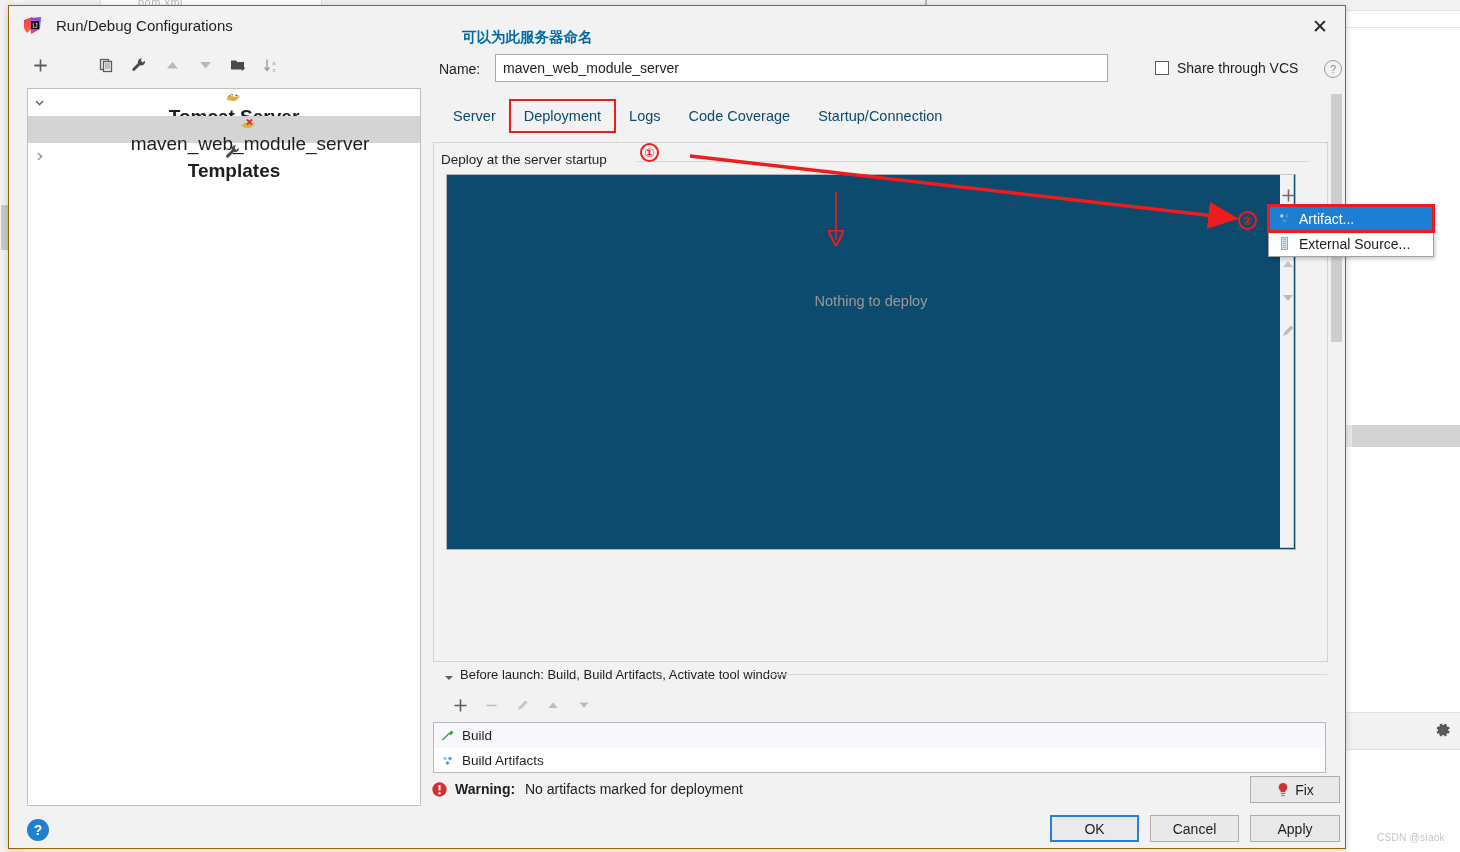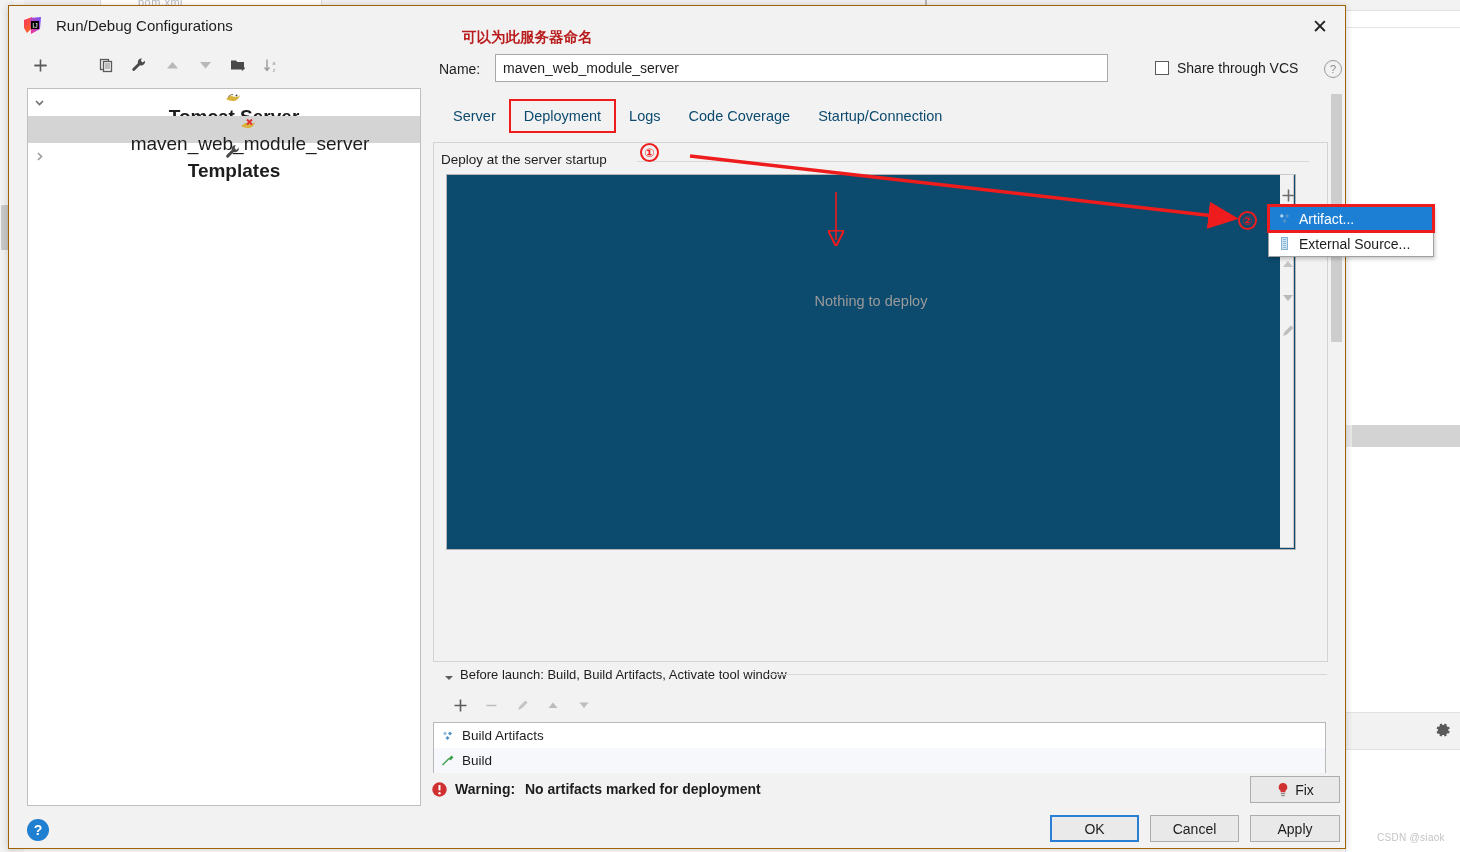--- a/index.html
+++ b/index.html
@@ -81,36 +81,36 @@
   .bl-line{position:absolute;left:340px;top:628px;width:560px;height:1px;background:#d8d8d8;}
   .bl-toolbar{position:absolute;left:18px;top:645px;height:30px;}
   .bl-ico{position:absolute;top:0;width:30px;height:28px;display:flex;align-items:center;justify-content:center;}
   .bl-list{position:absolute;left:6px;top:676px;width:893px;height:51px;background:#fff;border:1px solid #b8b8b8;box-sizing:border-box;}
   .bl-row{height:25px;display:flex;align-items:center;padding-left:6px;font-size:13.5px;}
   .bl-row.alt{background:#f6f8fb;}
 
   
   .warn-ico{position:absolute;left:422px;top:775px;width:17px;height:17px;}
   .warn-strong{position:absolute;left:446px;top:775px;font-size:14px;font-weight:bold;}
-  .warn-text{position:absolute;left:516px;top:775px;font-size:14px;font-weight:bold;}
+  .warn-text{position:absolute;left:516px;top:775px;font-size:14px;}
   .btn{position:absolute;height:27px;border:1px solid #adadad;background:#e9e9e9;font-size:14px;display:flex;align-items:center;justify-content:center;box-sizing:border-box;font-family:inherit;color:#1d1d1d;}
   .btn.fix{left:1241px;top:770px;width:90px;}
   .btn.ok{left:1041px;top:809px;width:89px;border:2px solid #2a7fd4;background:#eaeaea;}
   .btn.cancel{left:1141px;top:809px;width:89px;}
   .btn.apply{left:1241px;top:809px;width:90px;}
   .fix-ico{width:14px;height:15px;margin-right:5px;}
   .help-circle{position:absolute;left:18px;top:813px;width:22px;height:22px;border-radius:50%;background:#1f7fd0;color:#fff;font-size:14px;font-weight:bold;display:flex;align-items:center;justify-content:center;}
 
   
   .dlg-scroll-track{position:absolute;left:1322px;top:88px;width:11px;height:630px;background:#f2f2f2;}
   .dlg-scroll-thumb{position:absolute;left:1322px;top:88px;width:11px;height:248px;background:#cdcdcd;}
 
   
   #overlay{position:absolute;inset:0;pointer-events:none;}
-  .ann-red{position:absolute;color:#b91c1c;font-weight:bold;white-space:nowrap;}
+  .ann-red{position:absolute;color:#0369a1;font-weight:bold;white-space:nowrap;}
   .ann-title{left:462px;top:28px;font-size:14.5px;}
   .ann-main{left:587px;top:246px;font-size:17.5px;}
   .circ{position:absolute;width:19px;height:19px;border:2px solid #ee1c1c;border-radius:50%;color:#ee1c1c;font-size:12px;font-weight:bold;display:flex;align-items:center;justify-content:center;box-sizing:border-box;}
   .circ1{left:640px;top:143px;}
   .circ2{left:1238px;top:211px;}
 
   
   .menu{position:absolute;left:1268px;top:205px;width:164px;background:#fff;border:1px solid #a0a0a0;box-shadow:1px 2px 4px rgba(0,0,0,.22);}
   .menu-item{height:25px;display:flex;align-items:center;padding-left:8px;font-size:14px;color:#1d1d1d;white-space:nowrap;}
   .menu-item.sel{background:#1d7fd4;color:#fff;outline:3px solid #ee1c1c;outline-offset:-1px;position:relative;z-index:2;}
@@ -308,38 +308,38 @@
           </svg>
       </div>
       <div class="bl-ico" style="left:124px">
         <svg width="14" height="10" viewBox="0 0 14 10">
             <path d="M7 8L2.5 2.5h9z" fill="#bcbcbc"></path>
           </svg>
       </div>
     </div>
 
     <div class="bl-list">
+      <div class="bl-row alt">
+        <span class="menu-ico">
+          <svg width="15" height="15" viewBox="0 0 15 15">
+              <path d="M3 12.5L9.5 6l-1-1-6.5 6.5z" fill="#3f9f4f"></path>
+              <path d="M8.5 5.5l3-3 2 2-3 3z" fill="#3f9f4f"></path>
+            </svg>
+        </span>
+        <span>Build</span>
+      </div>
       <div class="bl-row">
         <span class="menu-ico">
           <svg width="15" height="15" viewBox="0 0 15 15">
               <path d="M5 3.5L7 5.5 5 7.5 3 5.5z" fill="#8fbede"></path>
               <path d="M10 3.5l2 2-2 2-2-2z" fill="#4f93c8"></path>
               <path d="M7.5 8l2 2-2 2-2-2z" fill="#4f93c8"></path>
             </svg>
         </span>
         <span>Build Artifacts</span>
-      </div>
-      <div class="bl-row alt">
-        <span class="menu-ico">
-          <svg width="15" height="15" viewBox="0 0 15 15">
-              <path d="M3 12.5L9.5 6l-1-1-6.5 6.5z" fill="#3f9f4f"></path>
-              <path d="M8.5 5.5l3-3 2 2-3 3z" fill="#3f9f4f"></path>
-            </svg>
-        </span>
-        <span>Build</span>
       </div>
     </div>
   </div>
 
   <div class="side-tools">
     <div class="st" style="top:0">
       <svg width="15" height="15" viewBox="0 0 15 15">
           <path d="M7.5 1.5v12M1.5 7.5h12" stroke="#6d6d6d" stroke-width="1.6"></path>
         </svg>
     </div>

